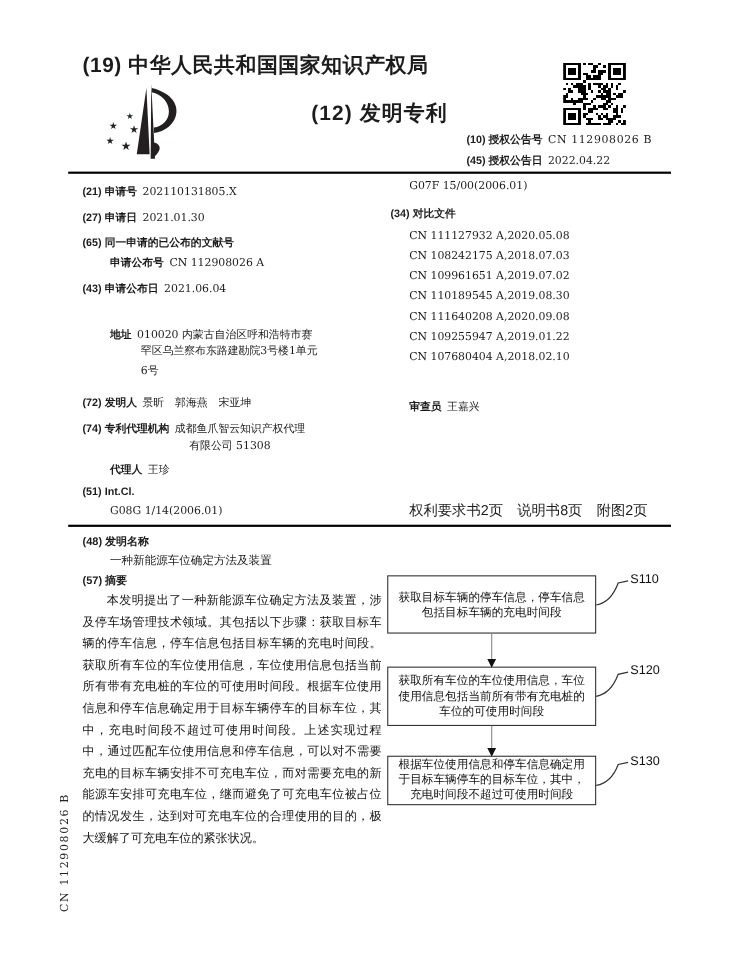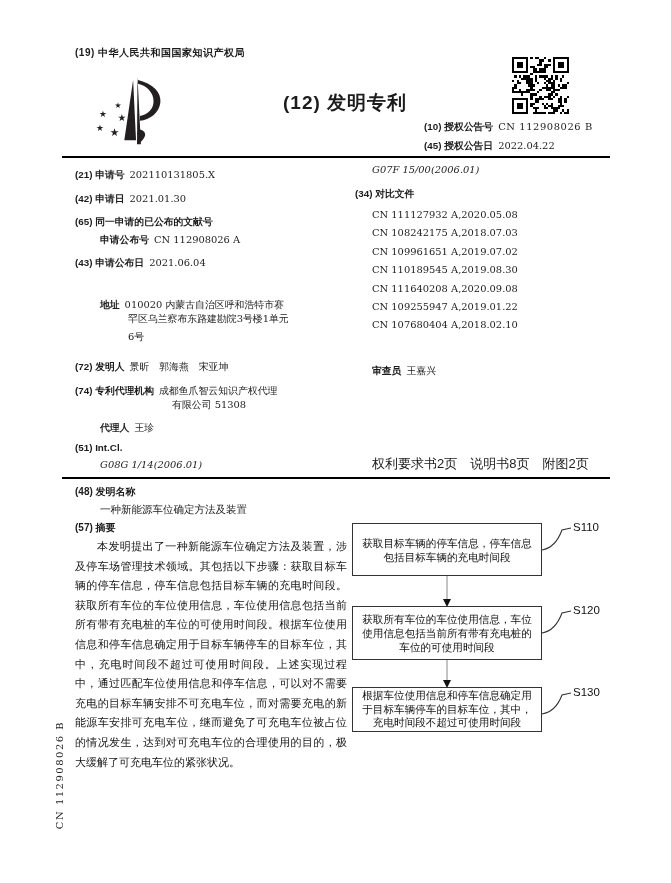--- a/index.html
+++ b/index.html
@@ -2,30 +2,30 @@
 <html><head>
 <meta charset="utf-8">
 <style>
   html,body { margin:0; padding:0; background:#e8e8e8; }
   .page {
     position:relative; width:671px; height:883px; margin:0 auto;
     background:#ffffff; overflow:hidden;
     font-family:"Liberation Sans", sans-serif; color:#1c1c1c;
   }
   .abs { position:absolute; }
-  .office { left:75px; top:46px; font-size:10px; font-weight:bold; letter-spacing:0.5px; }
+  .office { left:75px; top:46px; font-size:19px; font-weight:bold; letter-spacing:0.5px; }
   .kind  { left:283px; top:90px; font-size:19px; font-weight:bold; letter-spacing:1px; }
   .logo  { left:93px; top:76px; width:88px; height:76px; }
   .qr    { left:512px; top:57px; width:57px; height:57px; }
   .hrule { left:62px; width:548px; height:2px; background:#000; }
   .grant-row { left:424px; font-size:9.8px; white-space:nowrap; }
   .lbl { font-weight:bold; font-size:9.8px; }
   .val { font-family:"DejaVu Serif", serif; font-size:9.9px; margin-left:5px; }
   .val-plain { font-family:"DejaVu Serif", serif; font-size:9.9px; }
-  .italic { font-style:italic; }
+  .italic { }
   .row { white-space:nowrap; }
   .cited-list { line-height:18.4px; font-family:"DejaVu Serif", serif; font-size:9.9px; }
   .pages-info { font-size:13px;text-align:right; }
   .title-label { font-weight:bold; font-size:10px; }
   .invention-title { font-size:10.5px; }
   .abstract {
     left:75px; top:537px; width:272px;
     font-size:11px; line-height:19.6px; text-align:justify; text-indent:2em;
     color:#151515;
     font-family:Liberation Serif, serif;
@@ -90,21 +90,21 @@
   <div class="abs grant-row" style="top:140px">
     <span class="lbl">(45) 授权公告日</span><span class="val">2022.04.22</span>
   </div>
 
   <div class="abs hrule" style="top:156px"></div>
 
   <div class="abs row" style="left:75px;top:164px">
     <span class="lbl">(21) 申请号</span><span class="val">202110131805.X</span>
   </div>
   <div class="abs row" style="left:75px;top:188px">
-    <span class="lbl">(42) 申请日</span><span class="val">2021.01.30</span>
+    <span class="lbl">(27) 申请日</span><span class="val">2021.01.30</span>
   </div>
   <div class="abs row" style="left:75px;top:211px">
     <span class="lbl">(65) 同一申请的已公布的文献号</span>
   </div>
   <div class="abs row" style="left:100px;top:229px">
     <span class="lbl">申请公布号</span><span class="val">CN 112908026 A</span>
   </div>
   <div class="abs row" style="left:75px;top:252px">
     <span class="lbl">(43) 申请公布日</span><span class="val">2021.06.04</span>
   </div>

